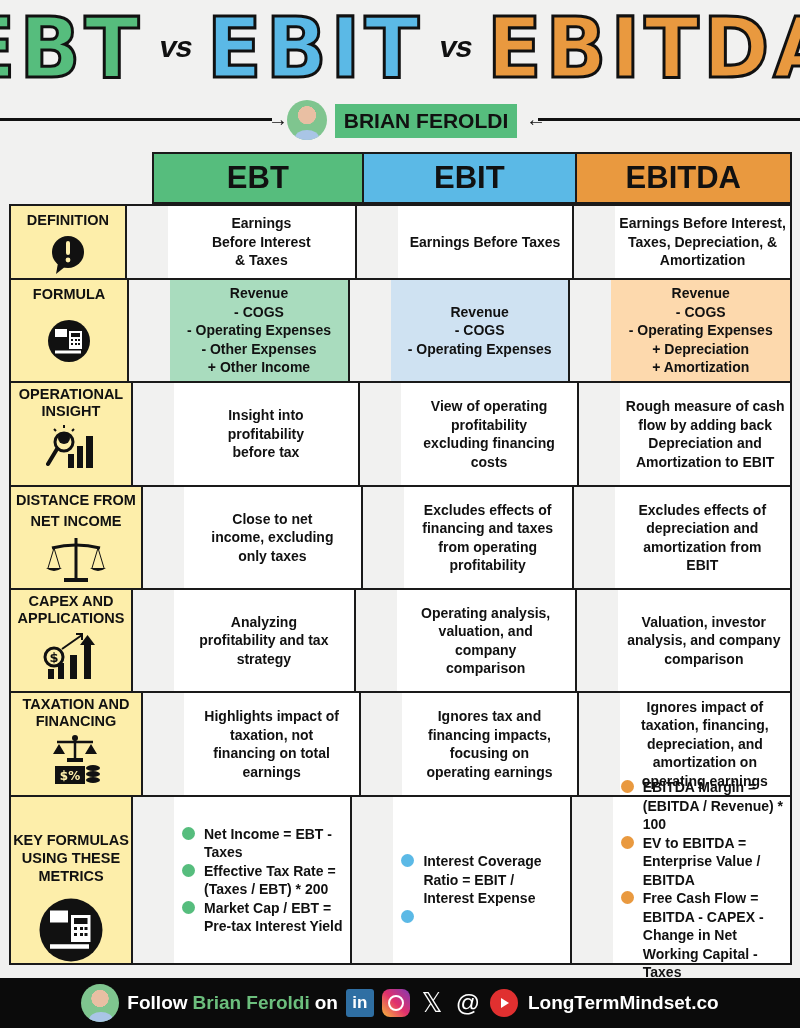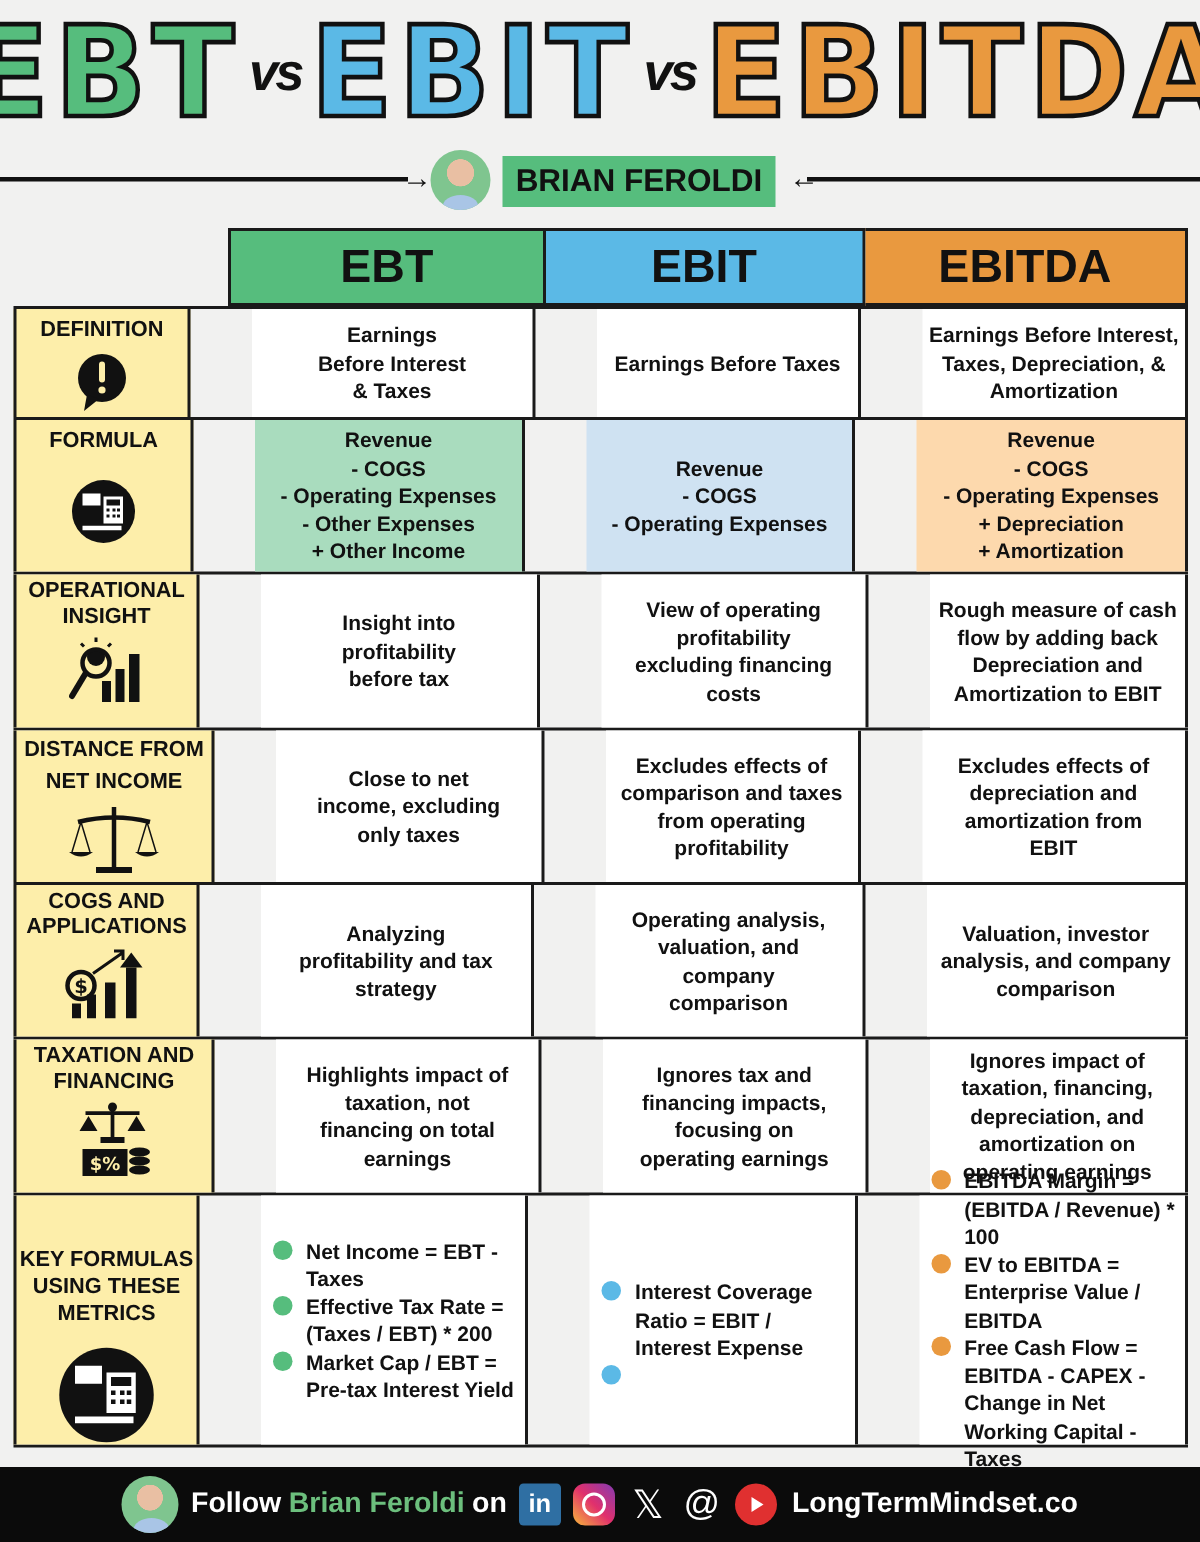--- a/index.html
+++ b/index.html
@@ -15,23 +15,23 @@
     display: flex; align-items: center; justify-content: center;
   }
   .title .big {
     font-family: "DejaVu Sans", sans-serif;
     font-weight: bold; font-size: 80px; line-height: 82px;
     -webkit-text-stroke: 3px #111;
     letter-spacing: 4px;
     transform: scaleY(1.05);
   }
   .title .vs {
-    font-family: Liberation Sans, sans-serif;
-    font-weight: bold; font-style: italic; font-size: 35px;
-    color: #111; margin: 0 6px; letter-spacing: -2px;
+    font-family: Liberation Mono, monospace;
+    font-weight: bold; font-style: italic; font-size: 30px;
+    color: #111; margin: 0 16px; letter-spacing: -2px;
   }
   .byline {
     position: absolute; top: 98px; left: 0; width: 800px; height: 44px;
   }
   .arrow-line { position: absolute; top: 20px; height: 3px; background: #111; }
   .arrow-line.left { left: 0; width: 272px; }
   .arrow-line.right { left: 538px; width: 262px; }
   .arrow-head { position: absolute; top: 10px; font-size: 20px; font-weight: bold; line-height: 22px; color: #111; }
   .arrow-head.left { left: 268px; }
   .arrow-head.right { left: 526px; }
@@ -213,27 +213,27 @@
       <span style="width:130px">DISTANCE FROM NET INCOME</span>
       <svg class="icon" width="60" height="46" viewBox="0 0 60 46" style="margin-top:4px">
         <path d="M30 2 v40" stroke="#111" stroke-width="3"></path>
         <path d="M6 12 Q30 6 54 12" stroke="#111" stroke-width="3" fill="none"></path>
         <path d="M8 12 L2 32 M8 12 L14 32 M52 12 L46 32 M52 12 L58 32" stroke="#111" stroke-width="1"></path>
         <path d="M0 32 h16 q-8 6 -16 0 Z M44 32 h16 q-8 6 -16 0 Z" fill="#111"></path>
         <rect x="18" y="42" width="24" height="4" fill="#111"></rect>
       </svg>
     </div>
     <div class="cell" style="padding:0 25px">Close to net income, excluding only taxes</div>
-    <div class="cell">Excludes effects of comparison and taxes from operating profitability</div>
+    <div class="cell">Excludes effects of financing and taxes from operating profitability</div>
     <div class="cell col3" style="padding:0 20px">Excludes effects of depreciation and amortization from EBIT</div>
   </div>
 
   <div class="row" style="height:103px">
     <div class="label" style="padding-top:3px">
-      <span style="width:120px">COGS AND APPLICATIONS</span>
+      <span style="width:120px">CAPEX AND APPLICATIONS</span>
       <svg class="icon" width="58" height="48" viewBox="0 0 58 48" style="margin-top:4px">
         <circle cx="12" cy="26" r="9" fill="none" stroke="#111" stroke-width="3"></circle>
         <text x="12" y="31" font-size="13" font-weight="bold" text-anchor="middle" fill="#111" font-family="DejaVu Sans, sans-serif">$</text>
         <rect x="6" y="38" width="6" height="10" fill="#111"></rect>
         <rect x="16" y="32" width="6" height="16" fill="#111"></rect>
         <rect x="28" y="24" width="7" height="24" fill="#111"></rect>
         <rect x="42" y="14" width="7" height="34" fill="#111"></rect>
         <path d="M38 14 L45.5 4 L53 14 Z" fill="#111"></path>
         <path d="M20 18 L40 4 M34 3 h6 v6" stroke="#111" stroke-width="2" fill="none"></path>
       </svg>

